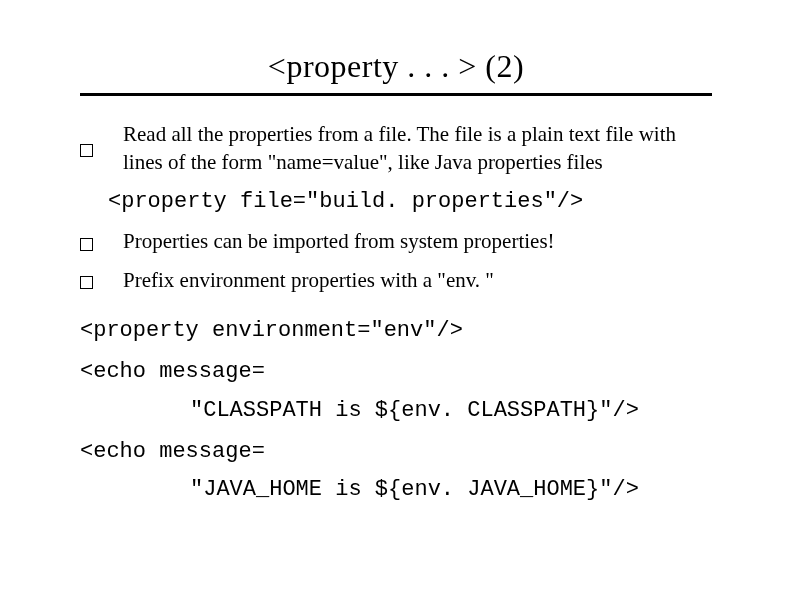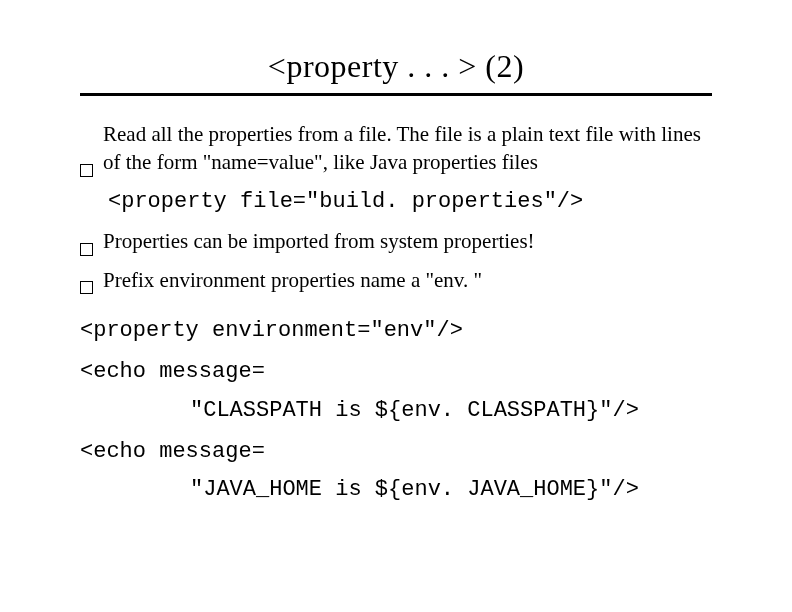--- a/index.html
+++ b/index.html
@@ -1,20 +1,20 @@
 <!DOCTYPE html>
 <html><head>
 <meta charset="utf-8">
 <style>
   * { margin: 0; padding: 0; box-sizing: border-box; }
   html, body { width: 792px; height: 612px; background: #fff; font-family: "Times New Roman", Times, serif; color: #000; }
   .slide { width: 792px; height: 612px; padding: 48px 80px 24px 80px; position: relative; }
   .title { font-size: 32px; text-align: center; margin-bottom: 8px; font-weight: 400; letter-spacing: 0.5px; }
   .rule { border: none; border-top: 3px solid #000; margin: 6px 0 24px 0; }
-  .bullet-row { display: flex; align-items: flex-end; margin: 10px 0 6px 0; }
+  .bullet-row { display: flex; align-items: center; margin: 10px 0 6px 0; gap: 20px; }
   .bullet-icon { width: 13px; height: 13px; border: 1.8px solid #000; margin-right: 10px; margin-top: 5px; flex-shrink: 0; }
   .bullet-text { font-size: 21px; line-height: 1.35; }
   .code-block { font-family: "Courier New", Courier, monospace; font-size: 22px; margin: 10px 0 8px 28px; line-height: 1.4; white-space: pre; }
   .code-block.no-indent { margin-left: 0; }
   .code-cont { font-family: "Courier New", Courier, monospace; font-size: 22px; margin: 6px 0 8px 110px; line-height: 1.4; white-space: pre; }
   .spacer-sm { height: 6px; }
 </style>
 </head>
 <body>
 
@@ -30,21 +30,21 @@
 
   <div class="code-block">&lt;property file="build. properties"/&gt;</div>
 
   <div class="bullet-row">
     <span class="bullet-icon"></span>
     <span class="bullet-text">Properties can be imported from system properties!</span>
   </div>
 
   <div class="bullet-row">
     <span class="bullet-icon"></span>
-    <span class="bullet-text">Prefix environment properties name a "env. "</span>
+    <span class="bullet-text">Prefix environment properties with a "env. "</span>
   </div>
 
   <div class="spacer-sm"></div>
 
   <div class="code-block no-indent">&lt;property environment="env"/&gt;</div>
 
   <div class="code-block no-indent">&lt;echo message=</div>
   <div class="code-cont">"CLASSPATH is ${env. CLASSPATH}"/&gt;</div>
 
   <div class="code-block no-indent">&lt;echo message=</div>

